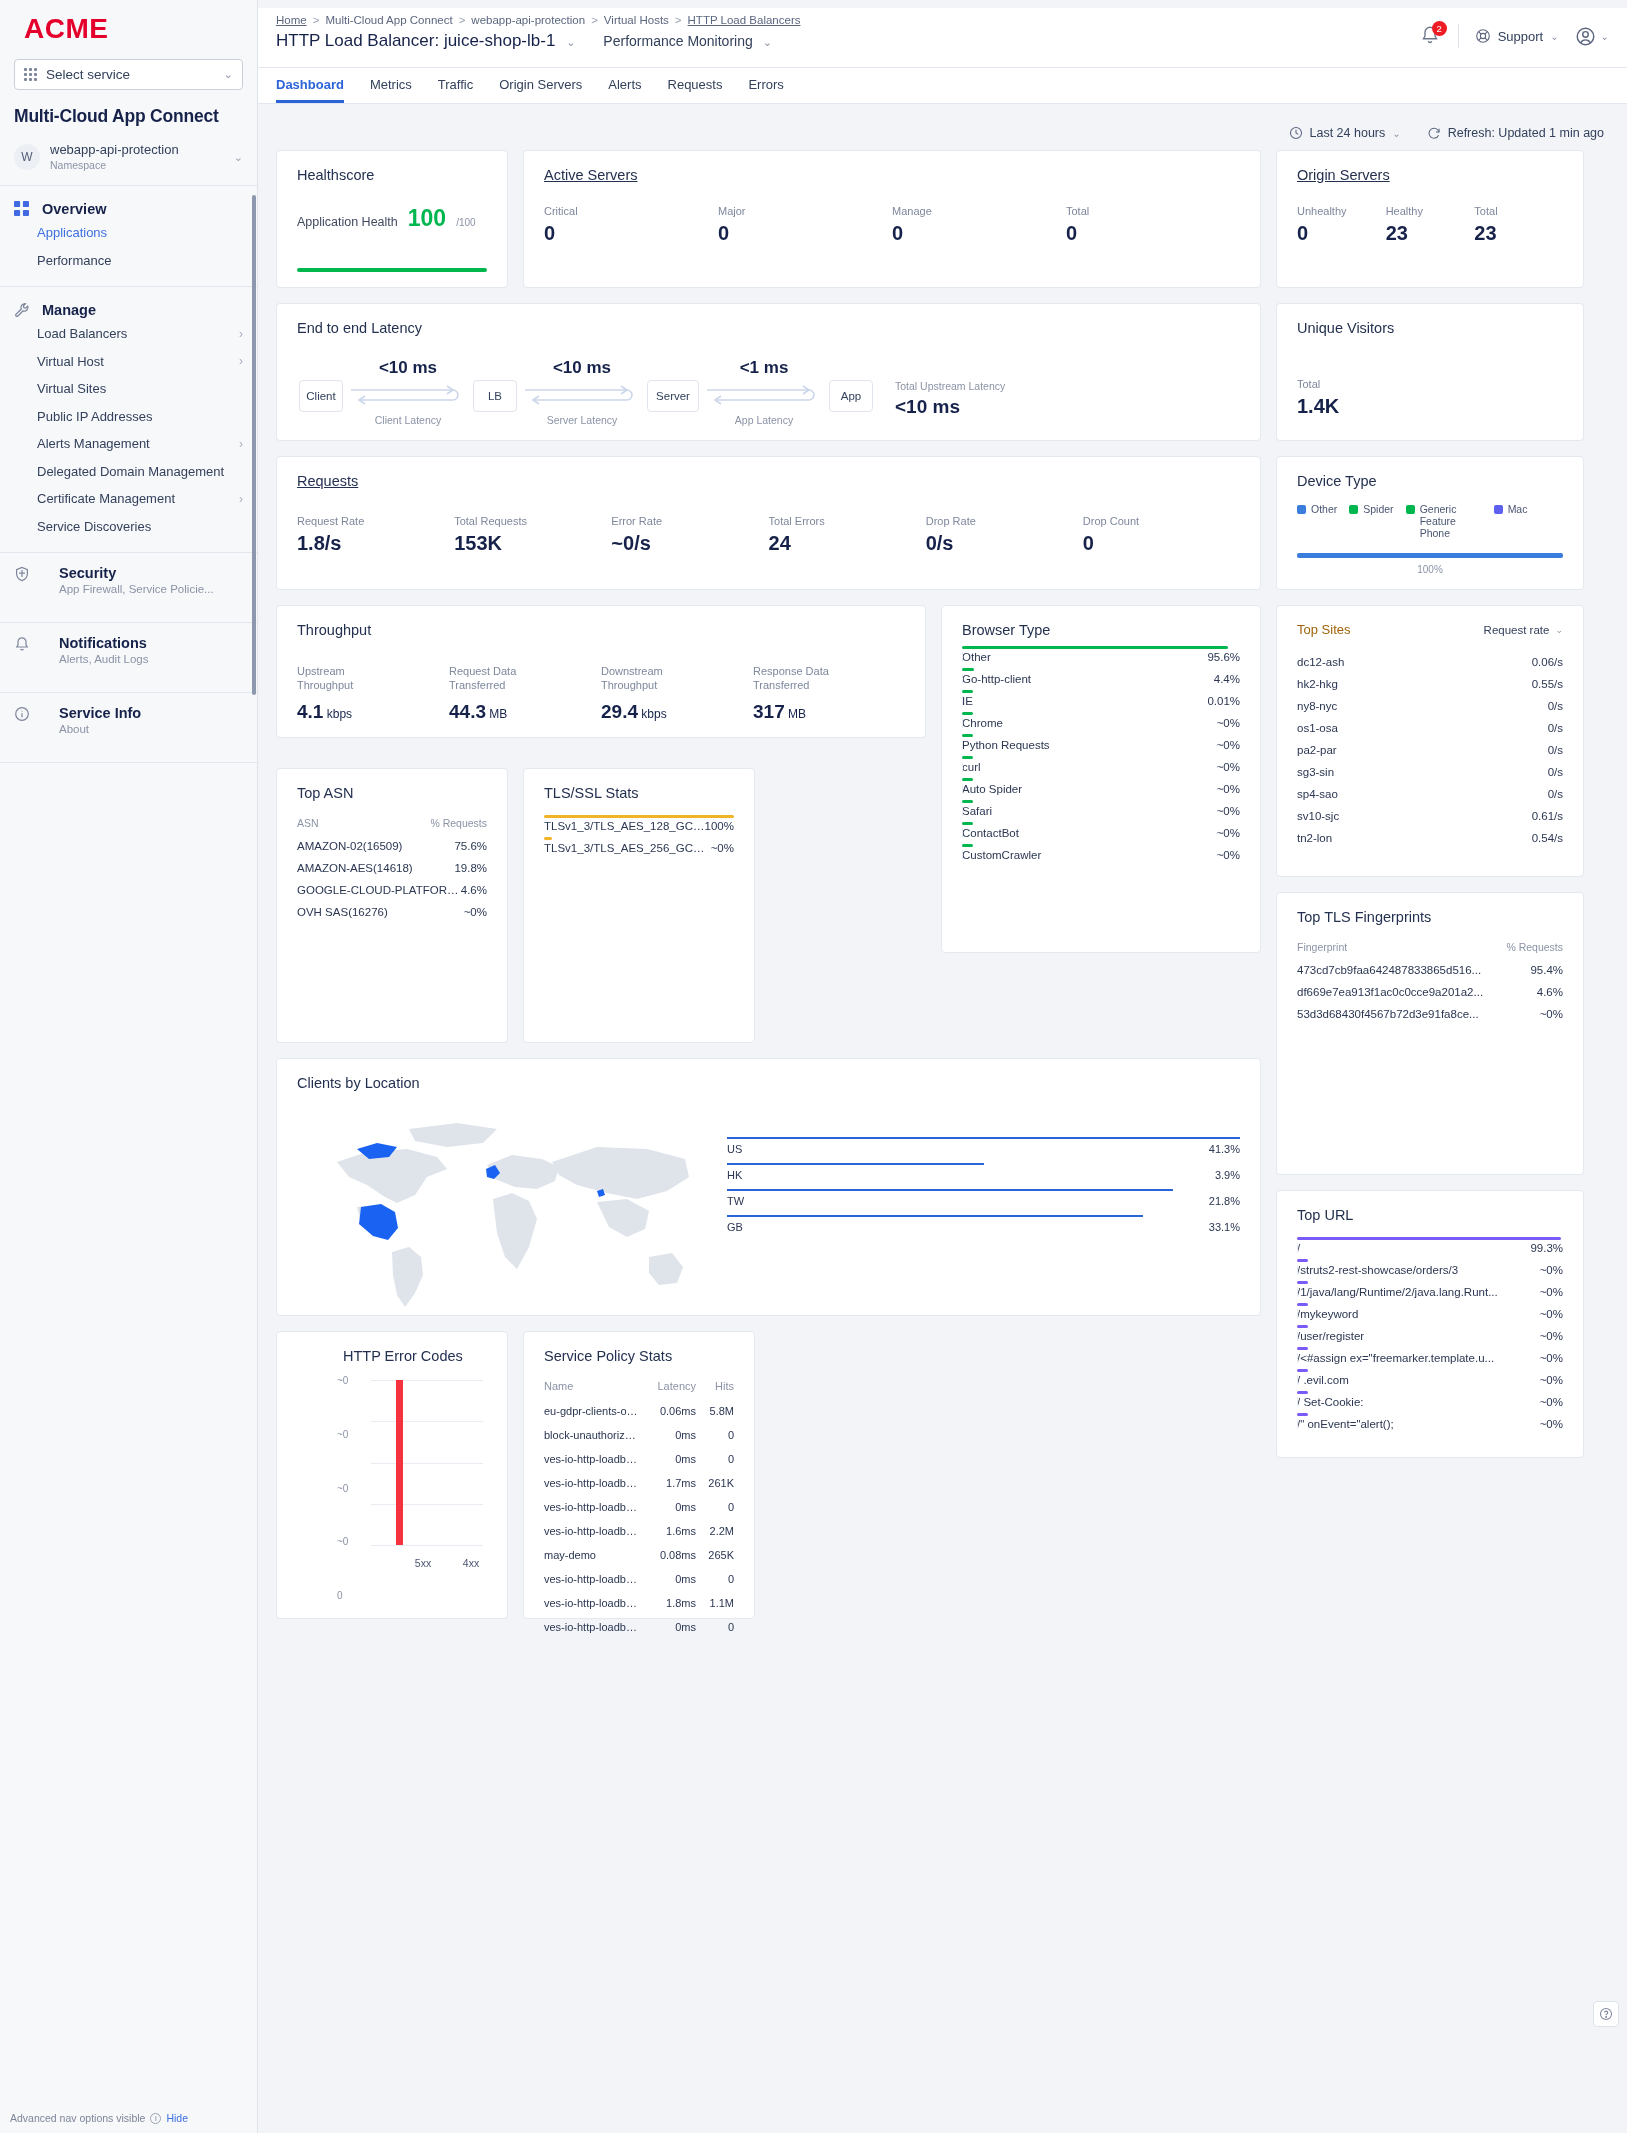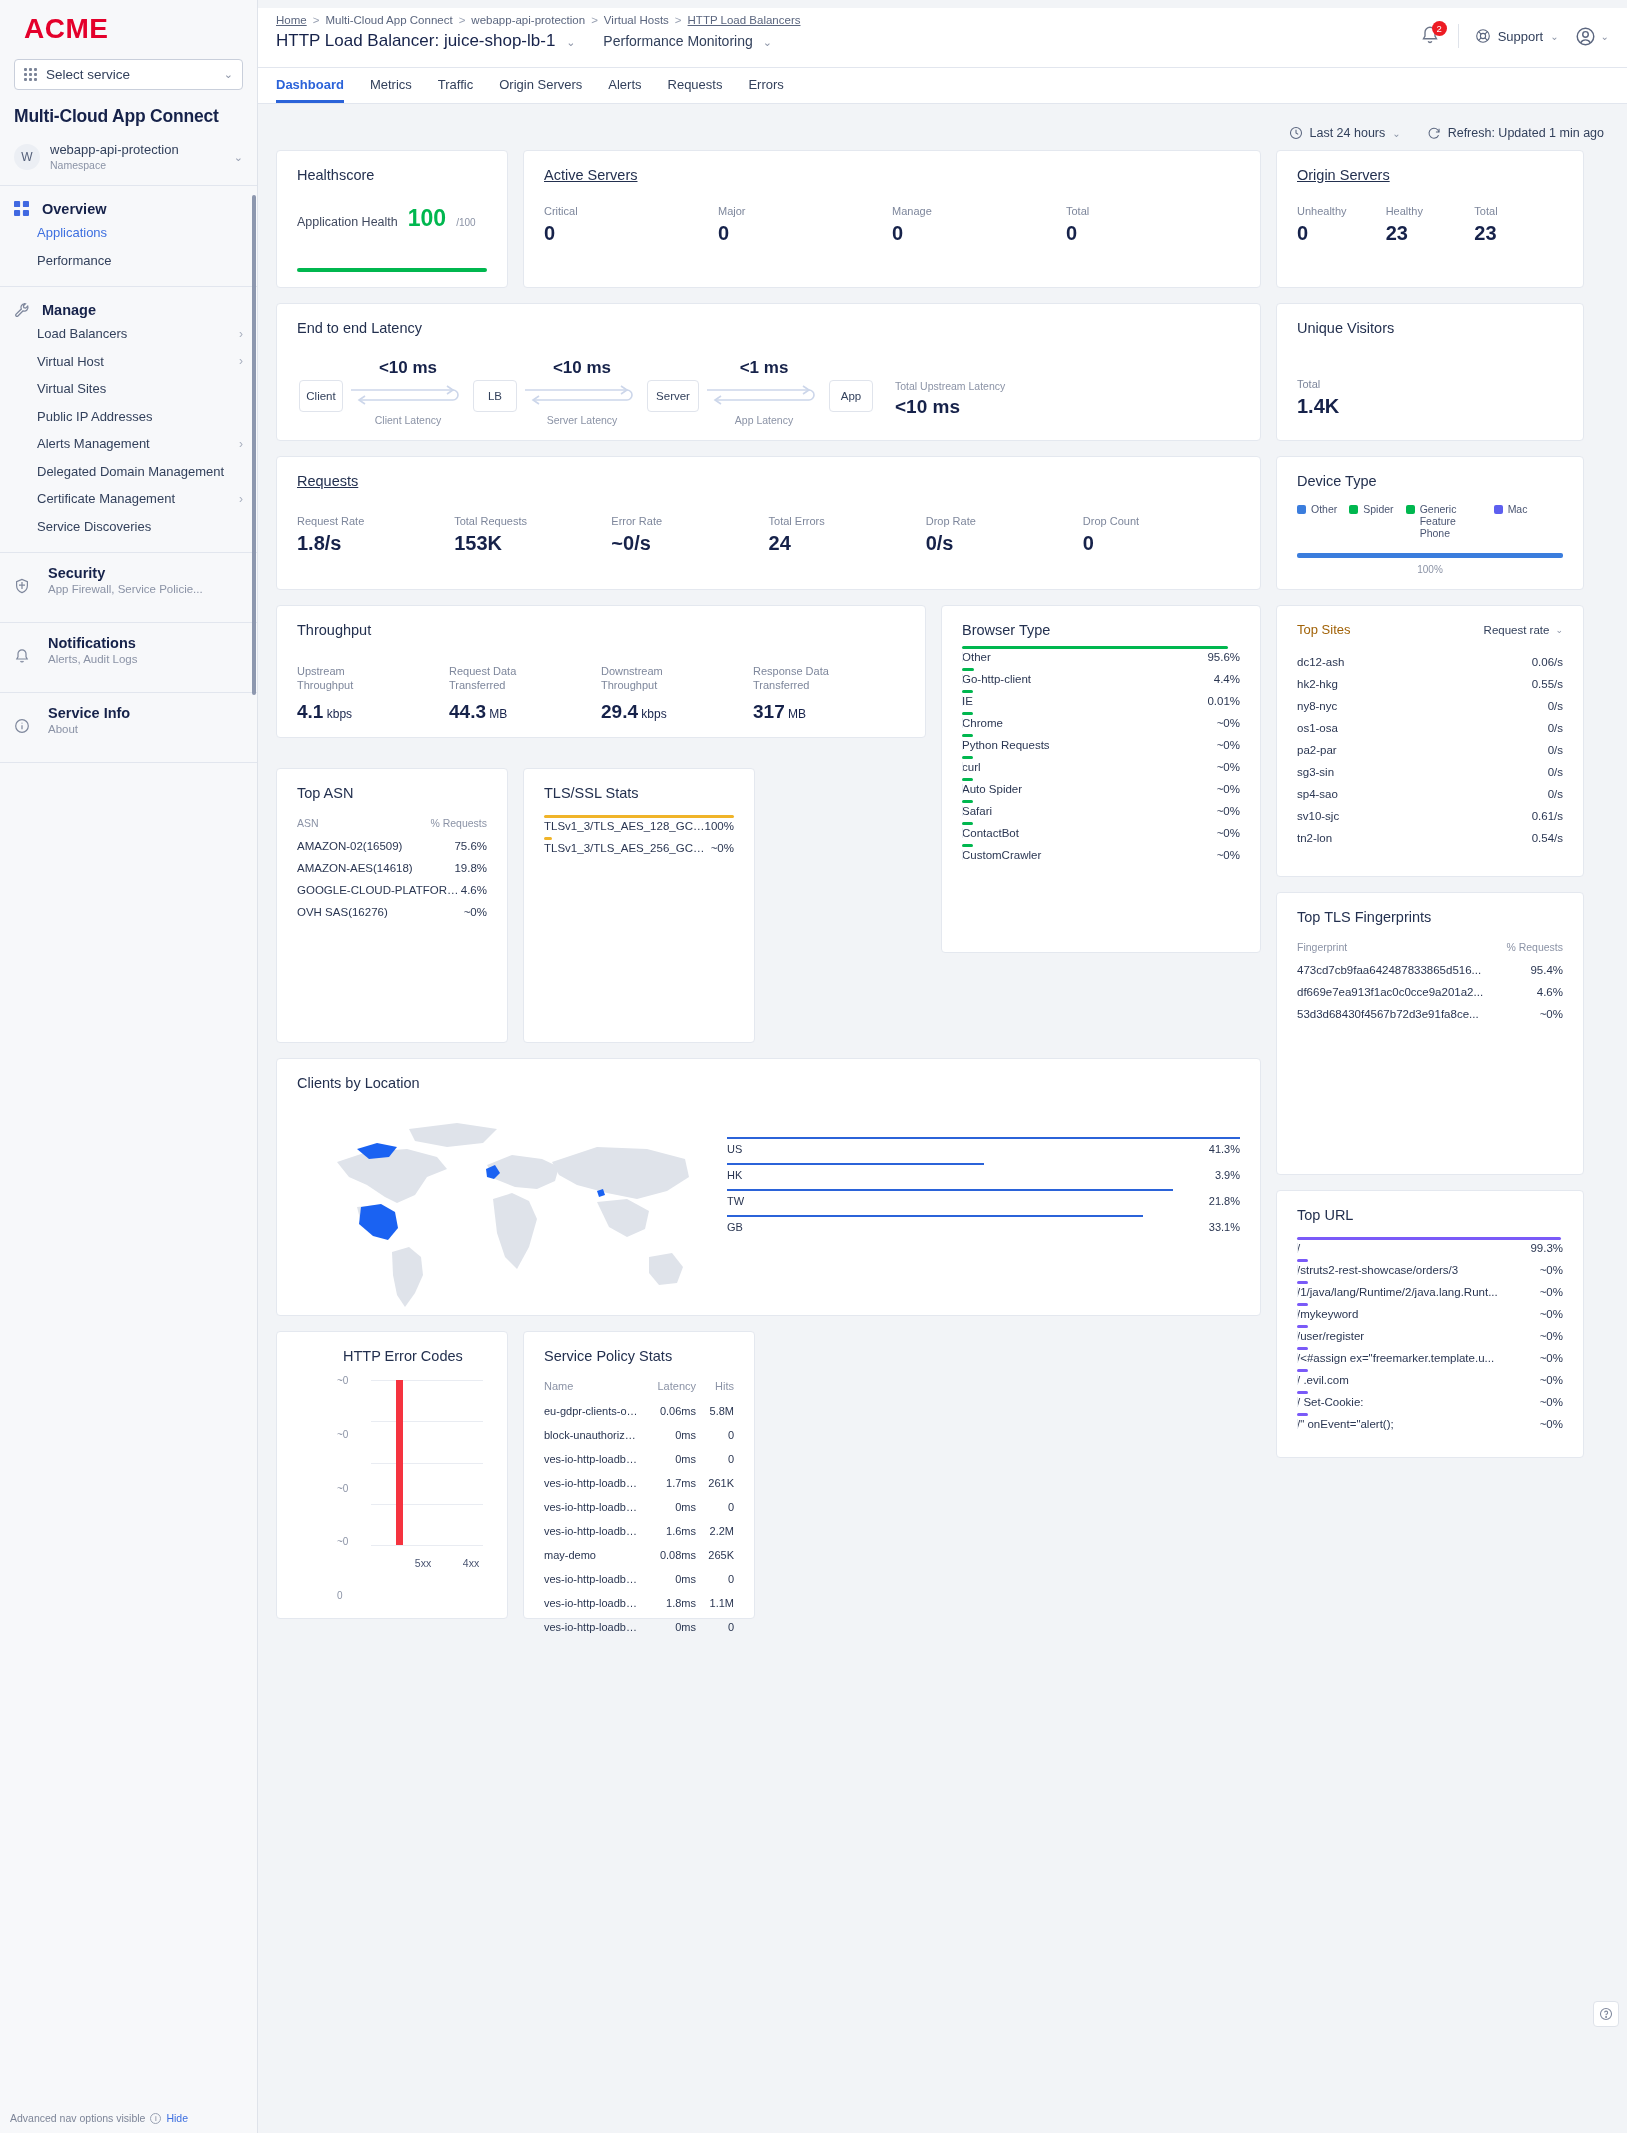--- a/index.html
+++ b/index.html
@@ -60,21 +60,21 @@
   .nav-head.plain .ico { color: #7e879c; }
   .nav-sub {
     display: flex; align-items: center;
     padding: 5px 14px 5px 37px; font-size: 13px; color: #33415c; line-height: 1.35;
   }
   .nav-sub.active { color: #3d6fe0; }
   .nav-sub .arr { margin-left: auto; color: #a9b0bf; font-size: 12px; }
   .nav-block {
     padding: 12px 14px 12px 14px; border-bottom: 1px solid #e2e6ee;
   }
-  .nav-block .row { display: flex; align-items: flex-end; gap: 17px; }
+  .nav-block .row { display: flex; align-items: flex-start; gap: 28px; }
   .nav-block .ico { width: 17px; height: 17px; color: #7e879c; flex: 0 0 17px; margin-top:1px;}
   .nav-block .t { font-size: 14.5px; font-weight: bold; color: #16224a; }
   .nav-block .s { font-size: 11.5px; color: #8b93a6; margin-top: 2px; }
   .sb-scroll {
     position: absolute; right: 1px; top: 195px; width: 4px; height: 500px;
     background: #8d97ae; border-radius: 2px;
   }
   .sb-foot {
     position: absolute; bottom: 9px; left: 0; width: 258px;
     font-size: 10.5px; color: #7d8598; padding-left: 10px;

